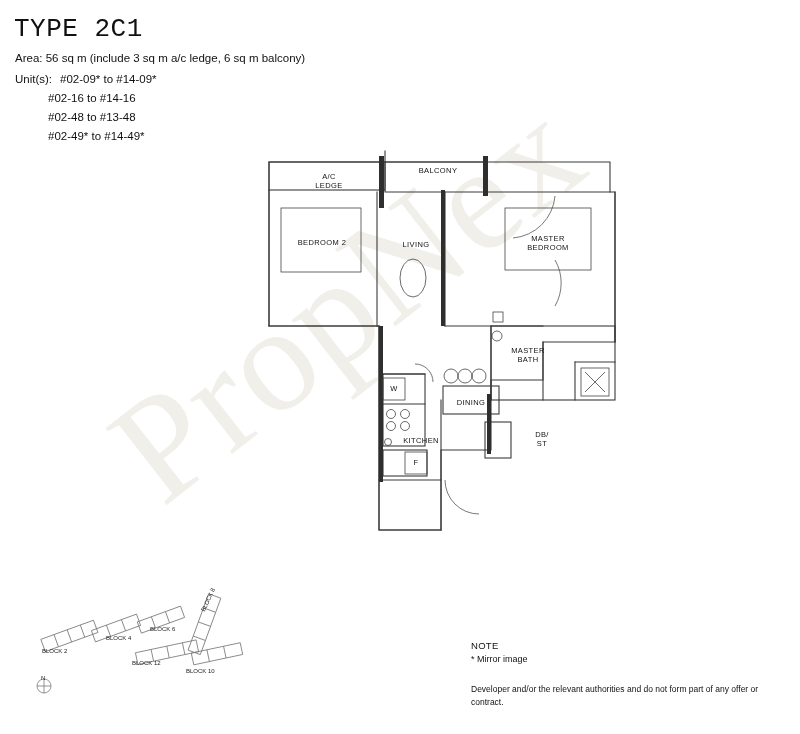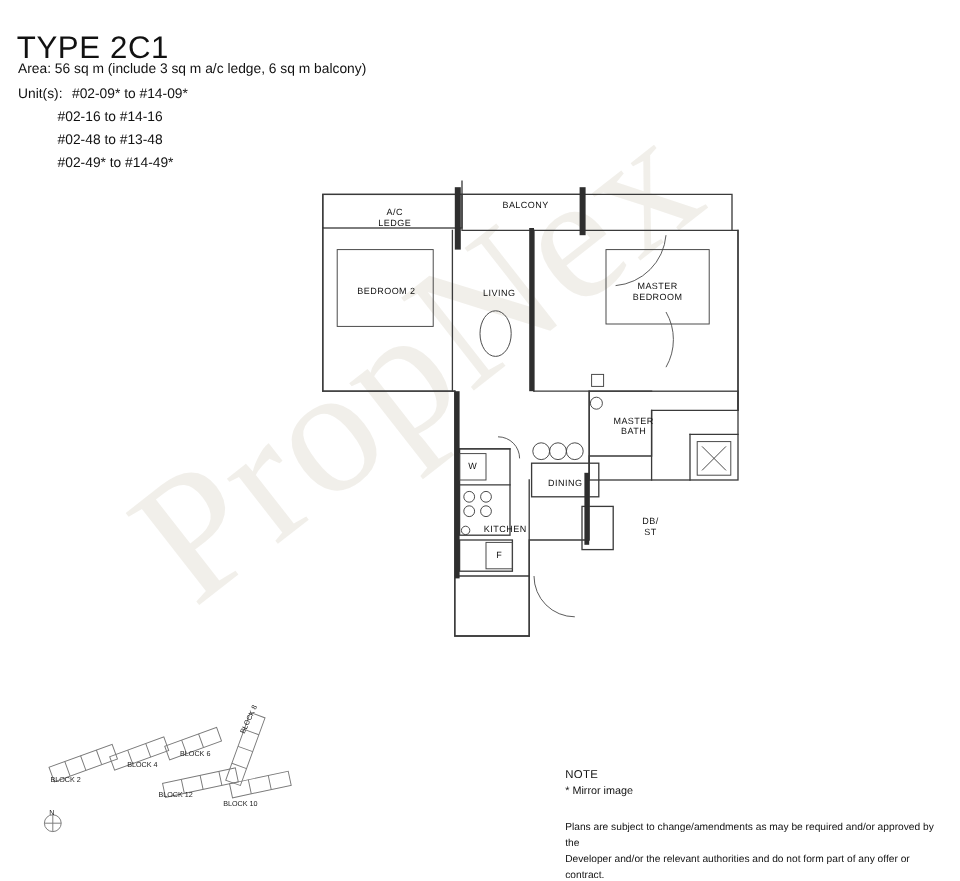--- a/index.html
+++ b/index.html
@@ -17,25 +17,26 @@
   }
   .page {
     position: absolute;
     inset: 0;
   }
 
   
   #title {
     position: absolute;
     left: 14px;
-    top: 24px;
+    top: 14px;
     font-size: 26px;
     font-weight: 400;
     letter-spacing: 0.5px;
     color: #111;
+    font-family: Liberation Mono, monospace;
   }
   #area-line {
     position: absolute;
     left: 15px;
     top: 52px;
     font-size: 11.5px;
     color: #111;
   }
   #units-label {
     position: absolute;
@@ -314,18 +315,17 @@
     <div class="blk-label" style="left:122px; top:36px;">BLOCK 6</div>
     <div class="blk-label" style="left:172px; top:20px; transform:rotate(-65deg); transform-origin:left top;">BLOCK 8</div>
     <div class="blk-label" style="left:104px; top:70px;">BLOCK 12</div>
     <div class="blk-label" style="left:158px; top:78px;">BLOCK 10</div>
     <div class="blk-label" style="left:13px; top:85px;">N</div>
   </div>
 
   <div id="note-heading">NOTE</div>
   <div id="note-mirror">* Mirror image</div>
   <div id="disclaimer">
-    <span class="dis-line">Plans are subject to change/amendments as may be required and/or approved by the</span>
     <span class="dis-line">Developer and/or the relevant authorities and do not form part of any offer or contract.</span>
 
   </div>
 
 </div>
 
 </body></html>

